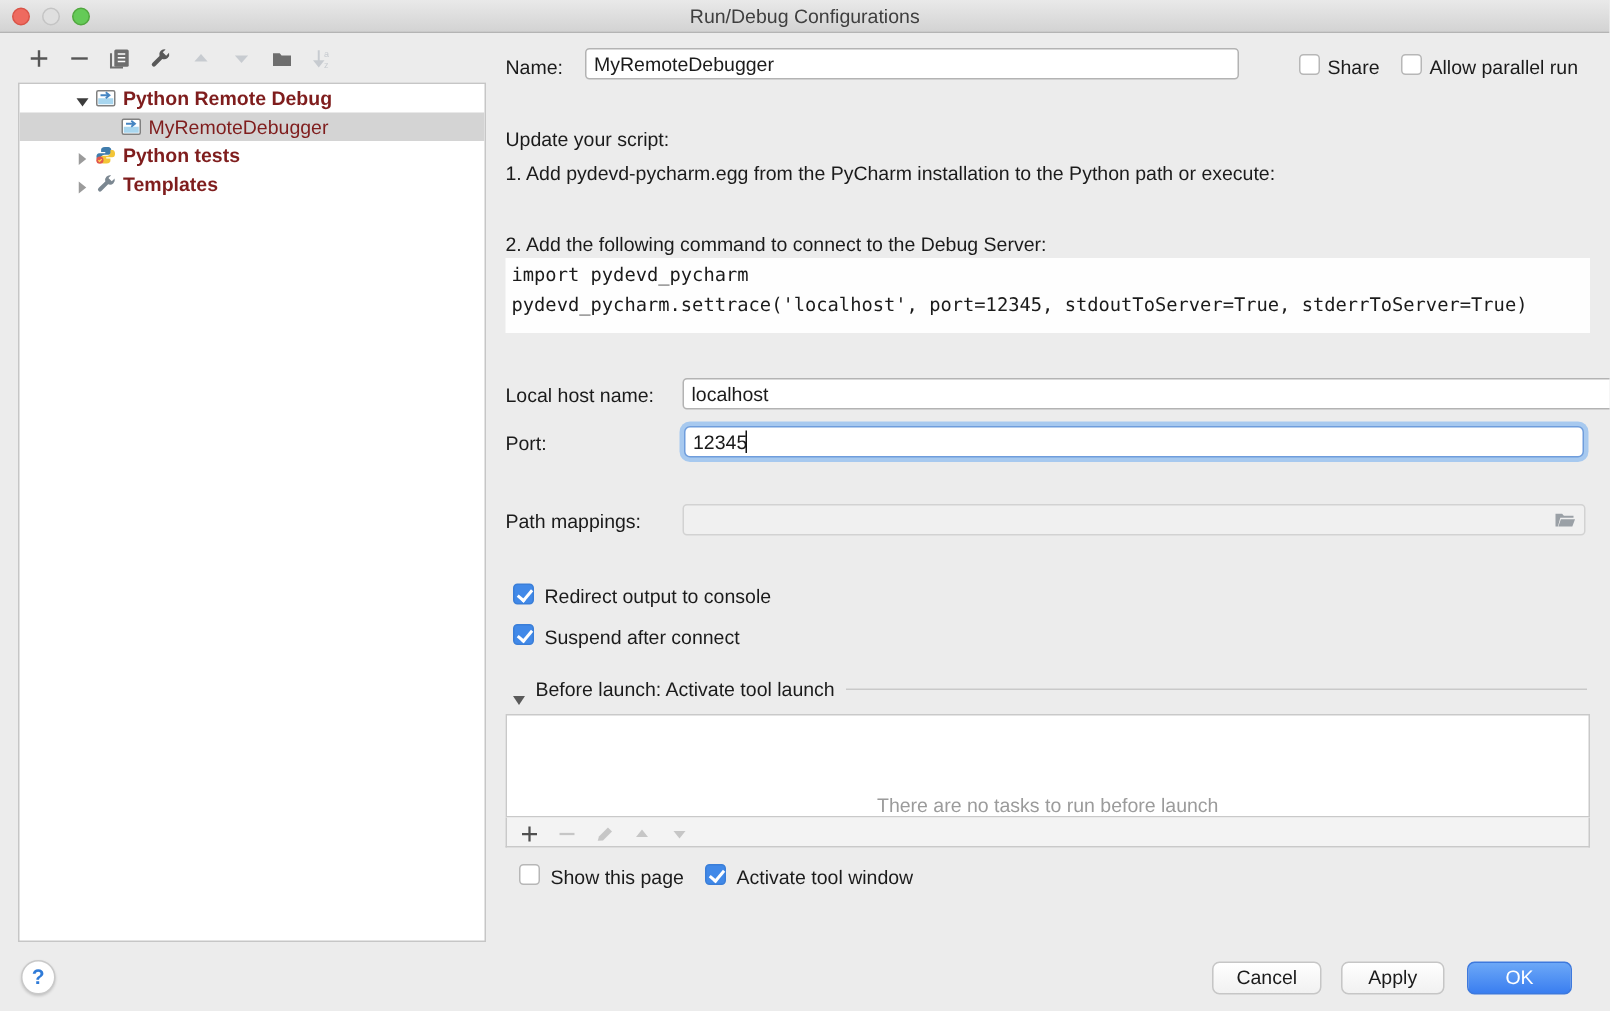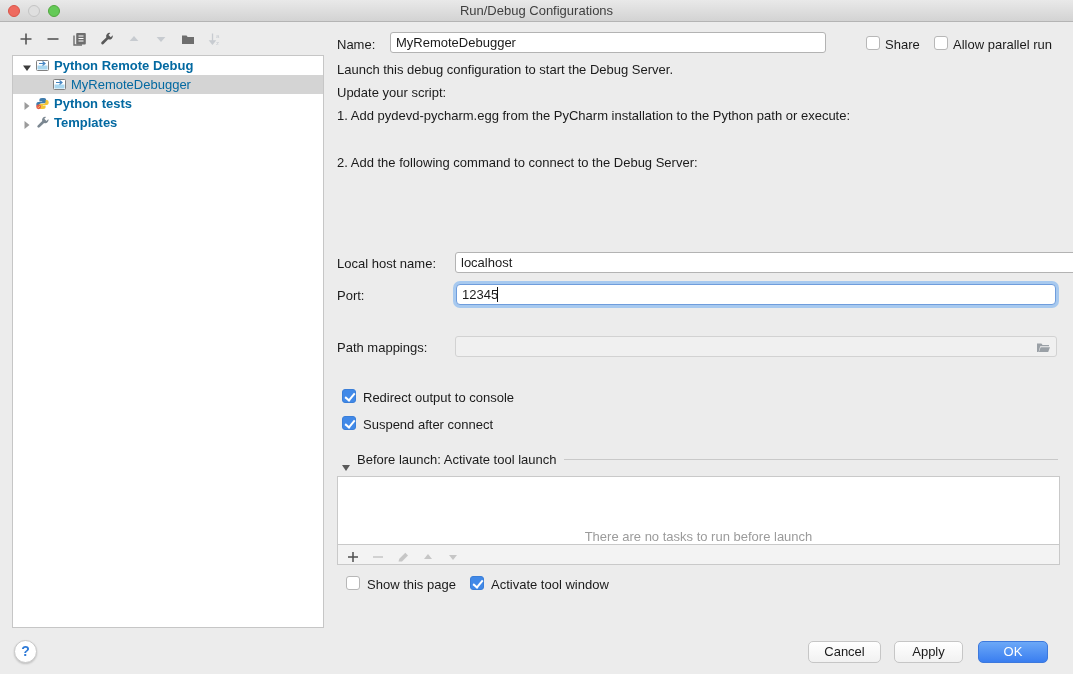--- a/index.html
+++ b/index.html
@@ -18,21 +18,21 @@
   .light.gray { background:#dfdfdf; border:1px solid #c4c4c4; }
   .light.green { background:#64ca57; border:1px solid #51a73f; }
 
   
   .side-toolbar { position:absolute; left:19px; top:32px; display:flex; gap:13px; align-items:center; }
   .tool-ic { width:14px; height:14px; display:inline-block; }
 
   
   .tree-panel { position:absolute; left:12px; top:55px; width:312px; height:573px;
     background:#ffffff; border:1px solid #c6c6c6; overflow:hidden; }
-  .tree-row { position:relative; height:19px; display:flex; align-items:center; font-size:13px; color:#0369a1; }
+  .tree-row { position:relative; height:19px; display:flex; align-items:center; font-size:13px; color:#7f1d1d;padding-left:28px; }
   .tree-row.bold { font-weight:700; }
   .tree-row.selected { background:#d4d4d4; }
   .twisty { width:10px; height:10px; margin-left:9px; margin-right:3px; flex:none; }
   .twisty.indent { margin-left:26px; }
   .tree-ic { width:15px; height:13px; margin-right:4px; flex:none; }
 
   
   .lbl { position:absolute; font-size:13px; color:#1b1b1b; white-space:nowrap; }
   .field { position:absolute; background:#fff; border:1px solid #b3b3b3; border-radius:3px;
     font-family:"Liberation Sans",sans-serif; font-size:13px; color:#1b1b1b; padding:0 5px; outline:none; }
@@ -190,24 +190,25 @@
     </div>
   </div>
 
   <span class="lbl" style="left:337px; top:37px;">Name:</span>
   <input class="field" style="left: 390px; top: 32px; width: 436px; height: 21px;" value="MyRemoteDebugger">
   <span class="cb" style="left:866px; top:36px;"></span>
   <span class="lbl" style="left:885px; top:37px;">Share</span>
   <span class="cb" style="left:934px; top:36px;"></span>
   <span class="lbl" style="left:953px; top:37px;">Allow parallel run</span>
 
-  <span class="lbl" style="left:337px; top:62px;">Launch this debug configuration to start the Debug Server.</span>
   <span class="lbl" style="left:337px; top:85px;">Update your script:</span>
   <span class="lbl" style="left:337px; top:108px;">1. Add pydevd-pycharm.egg from the PyCharm installation to the Python path or execute:</span>
   <span class="lbl" style="left:337px; top:155px;">2. Add the following command to connect to the Debug Server:</span>
+  <div class="codeblock" style="top:172px; height:50px;"><span>import pydevd_pycharm</span>
+<span>pydevd_pycharm.settrace('localhost', port=12345, stdoutToServer=True, stderrToServer=True)</span></div>
 
   <span class="lbl" style="left:337px; top:256px;">Local host name:</span>
   <input class="field" style="left: 455px; top: 252px; width: 706px; height: 21px;" value="localhost">
 
   <span class="lbl" style="left:337px; top:288px;">Port:</span>
   <input class="field focus-ring" style="left: 456px; top: 284px; width: 600px; height: 21px;" value="12345">
   <span class="caret" style="left:497px; top:287px; height:15px;"></span>
 
   <span class="lbl" style="left:337px; top:340px;">Path mappings:</span>
   <input class="field disabled" style="left: 455px; top: 336px; width: 602px; height: 21px;" disabled="" value="">

